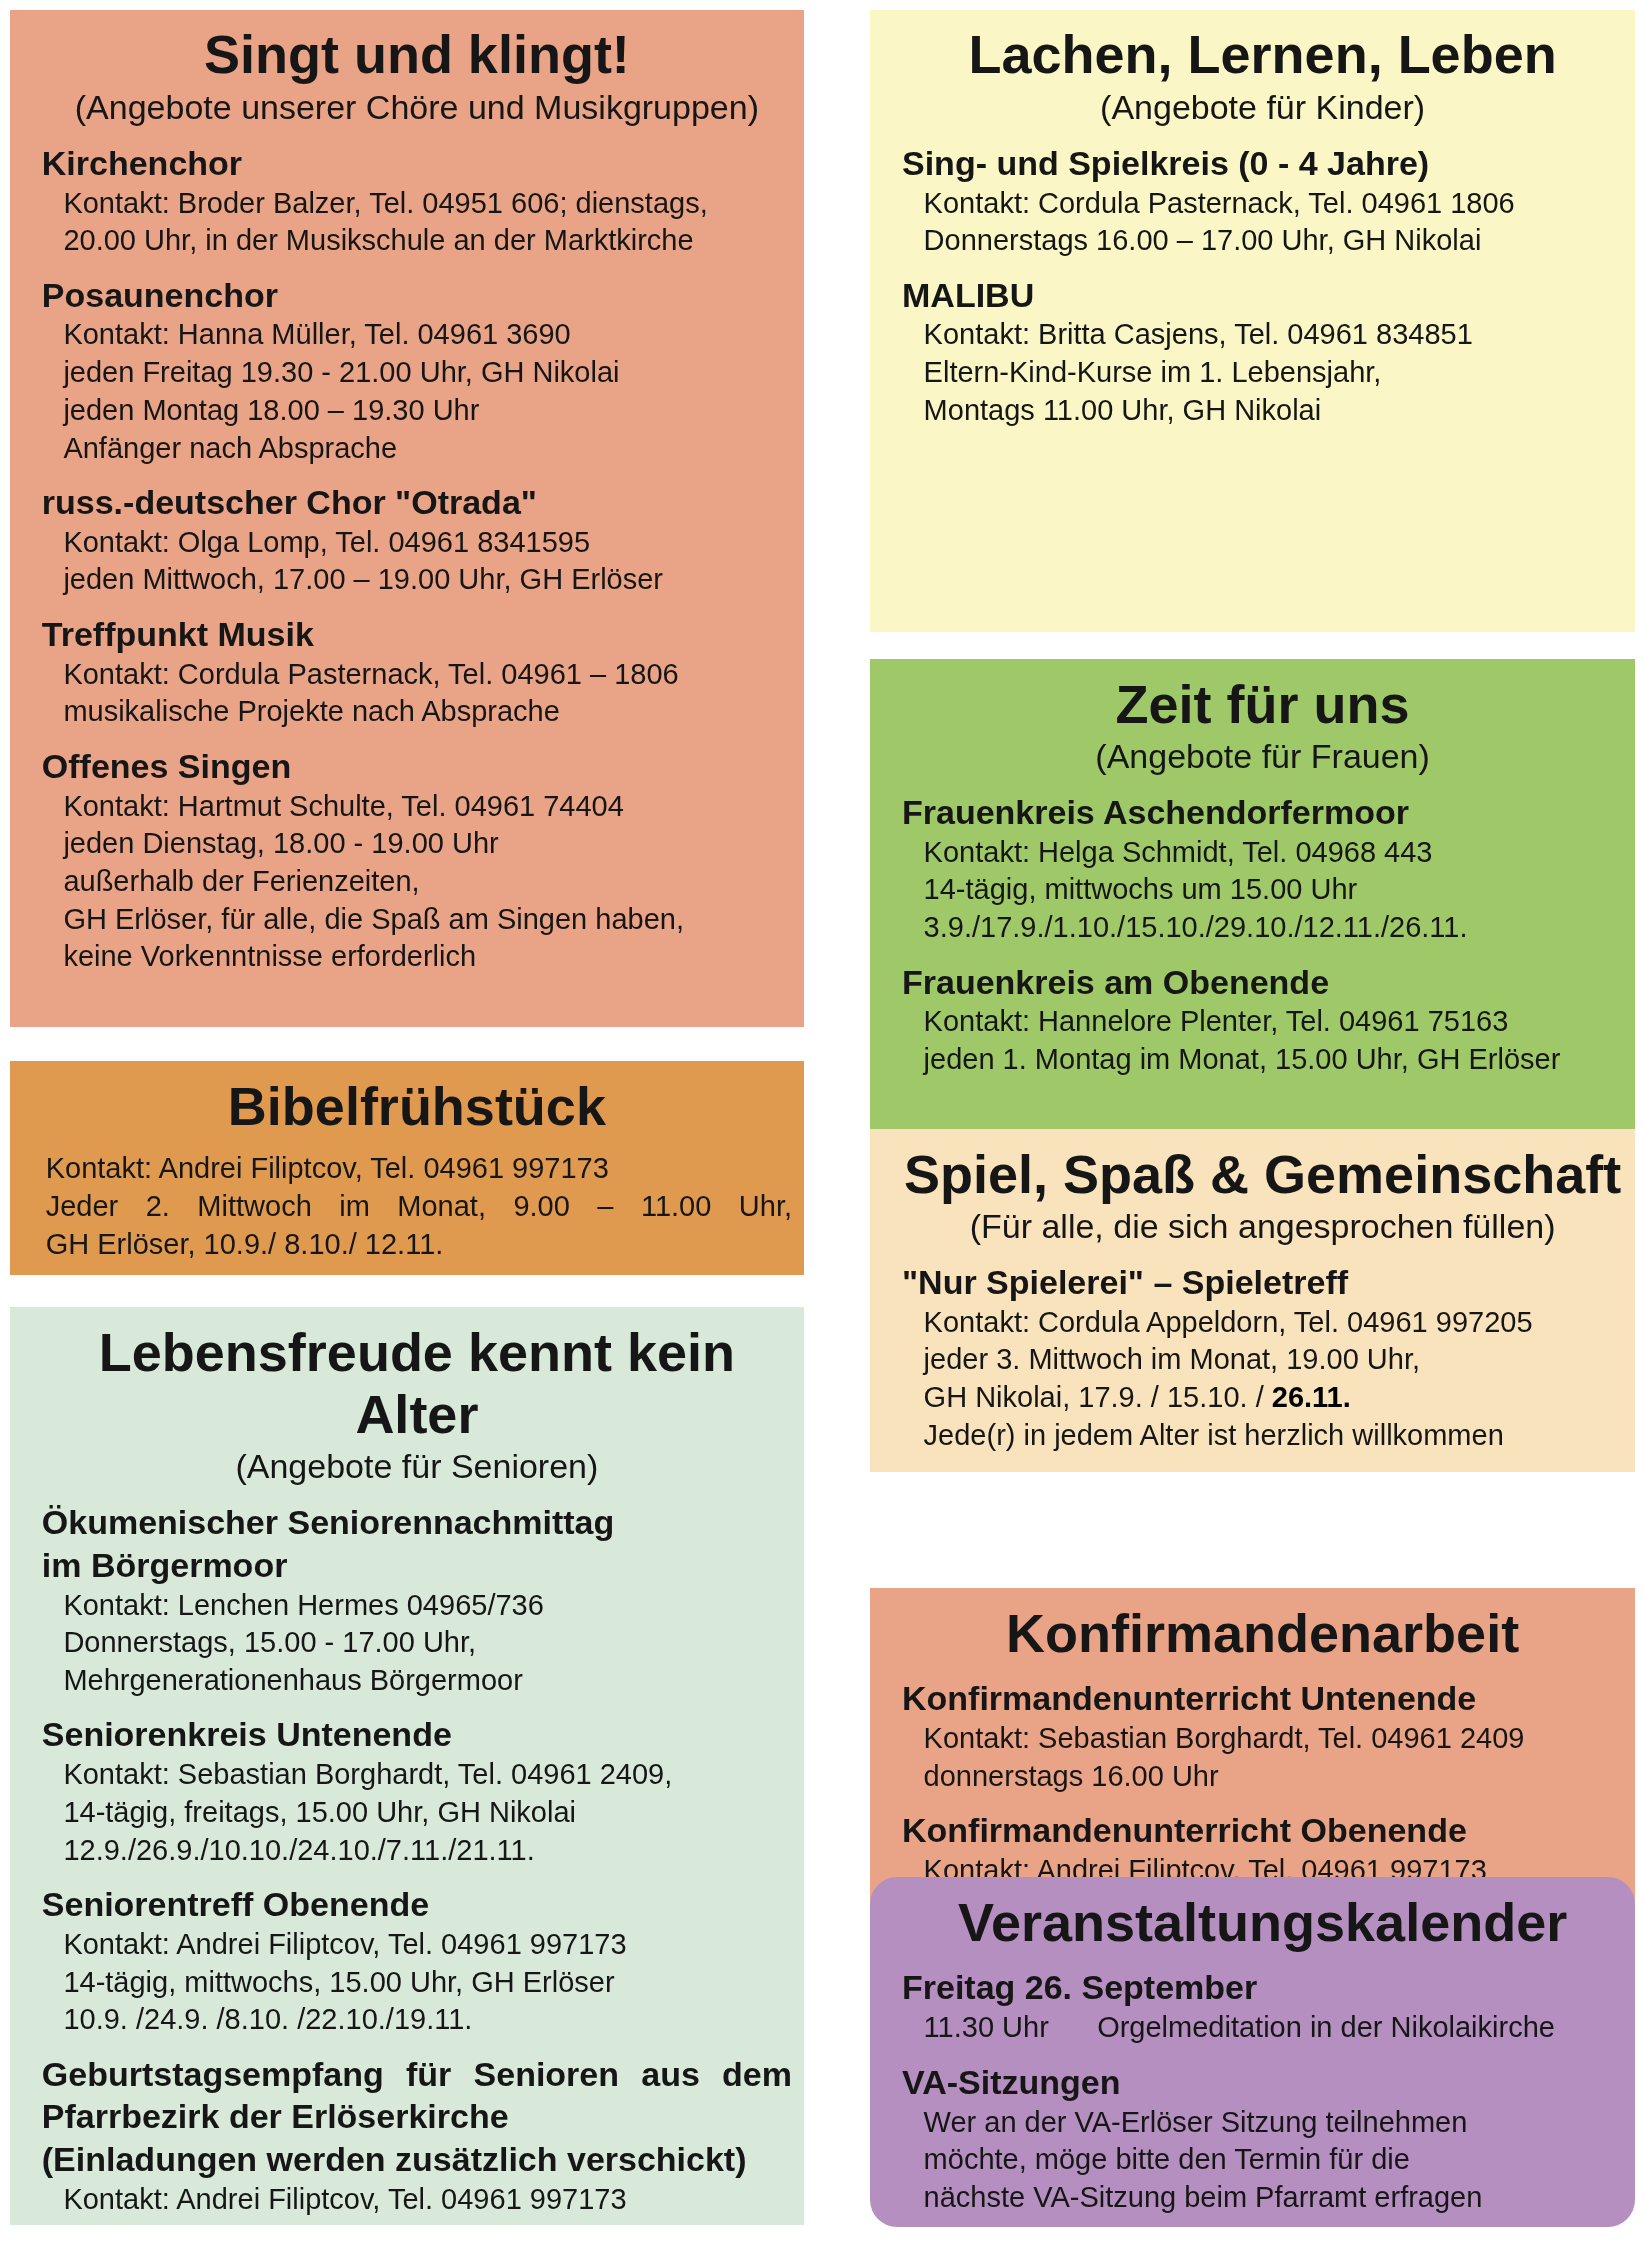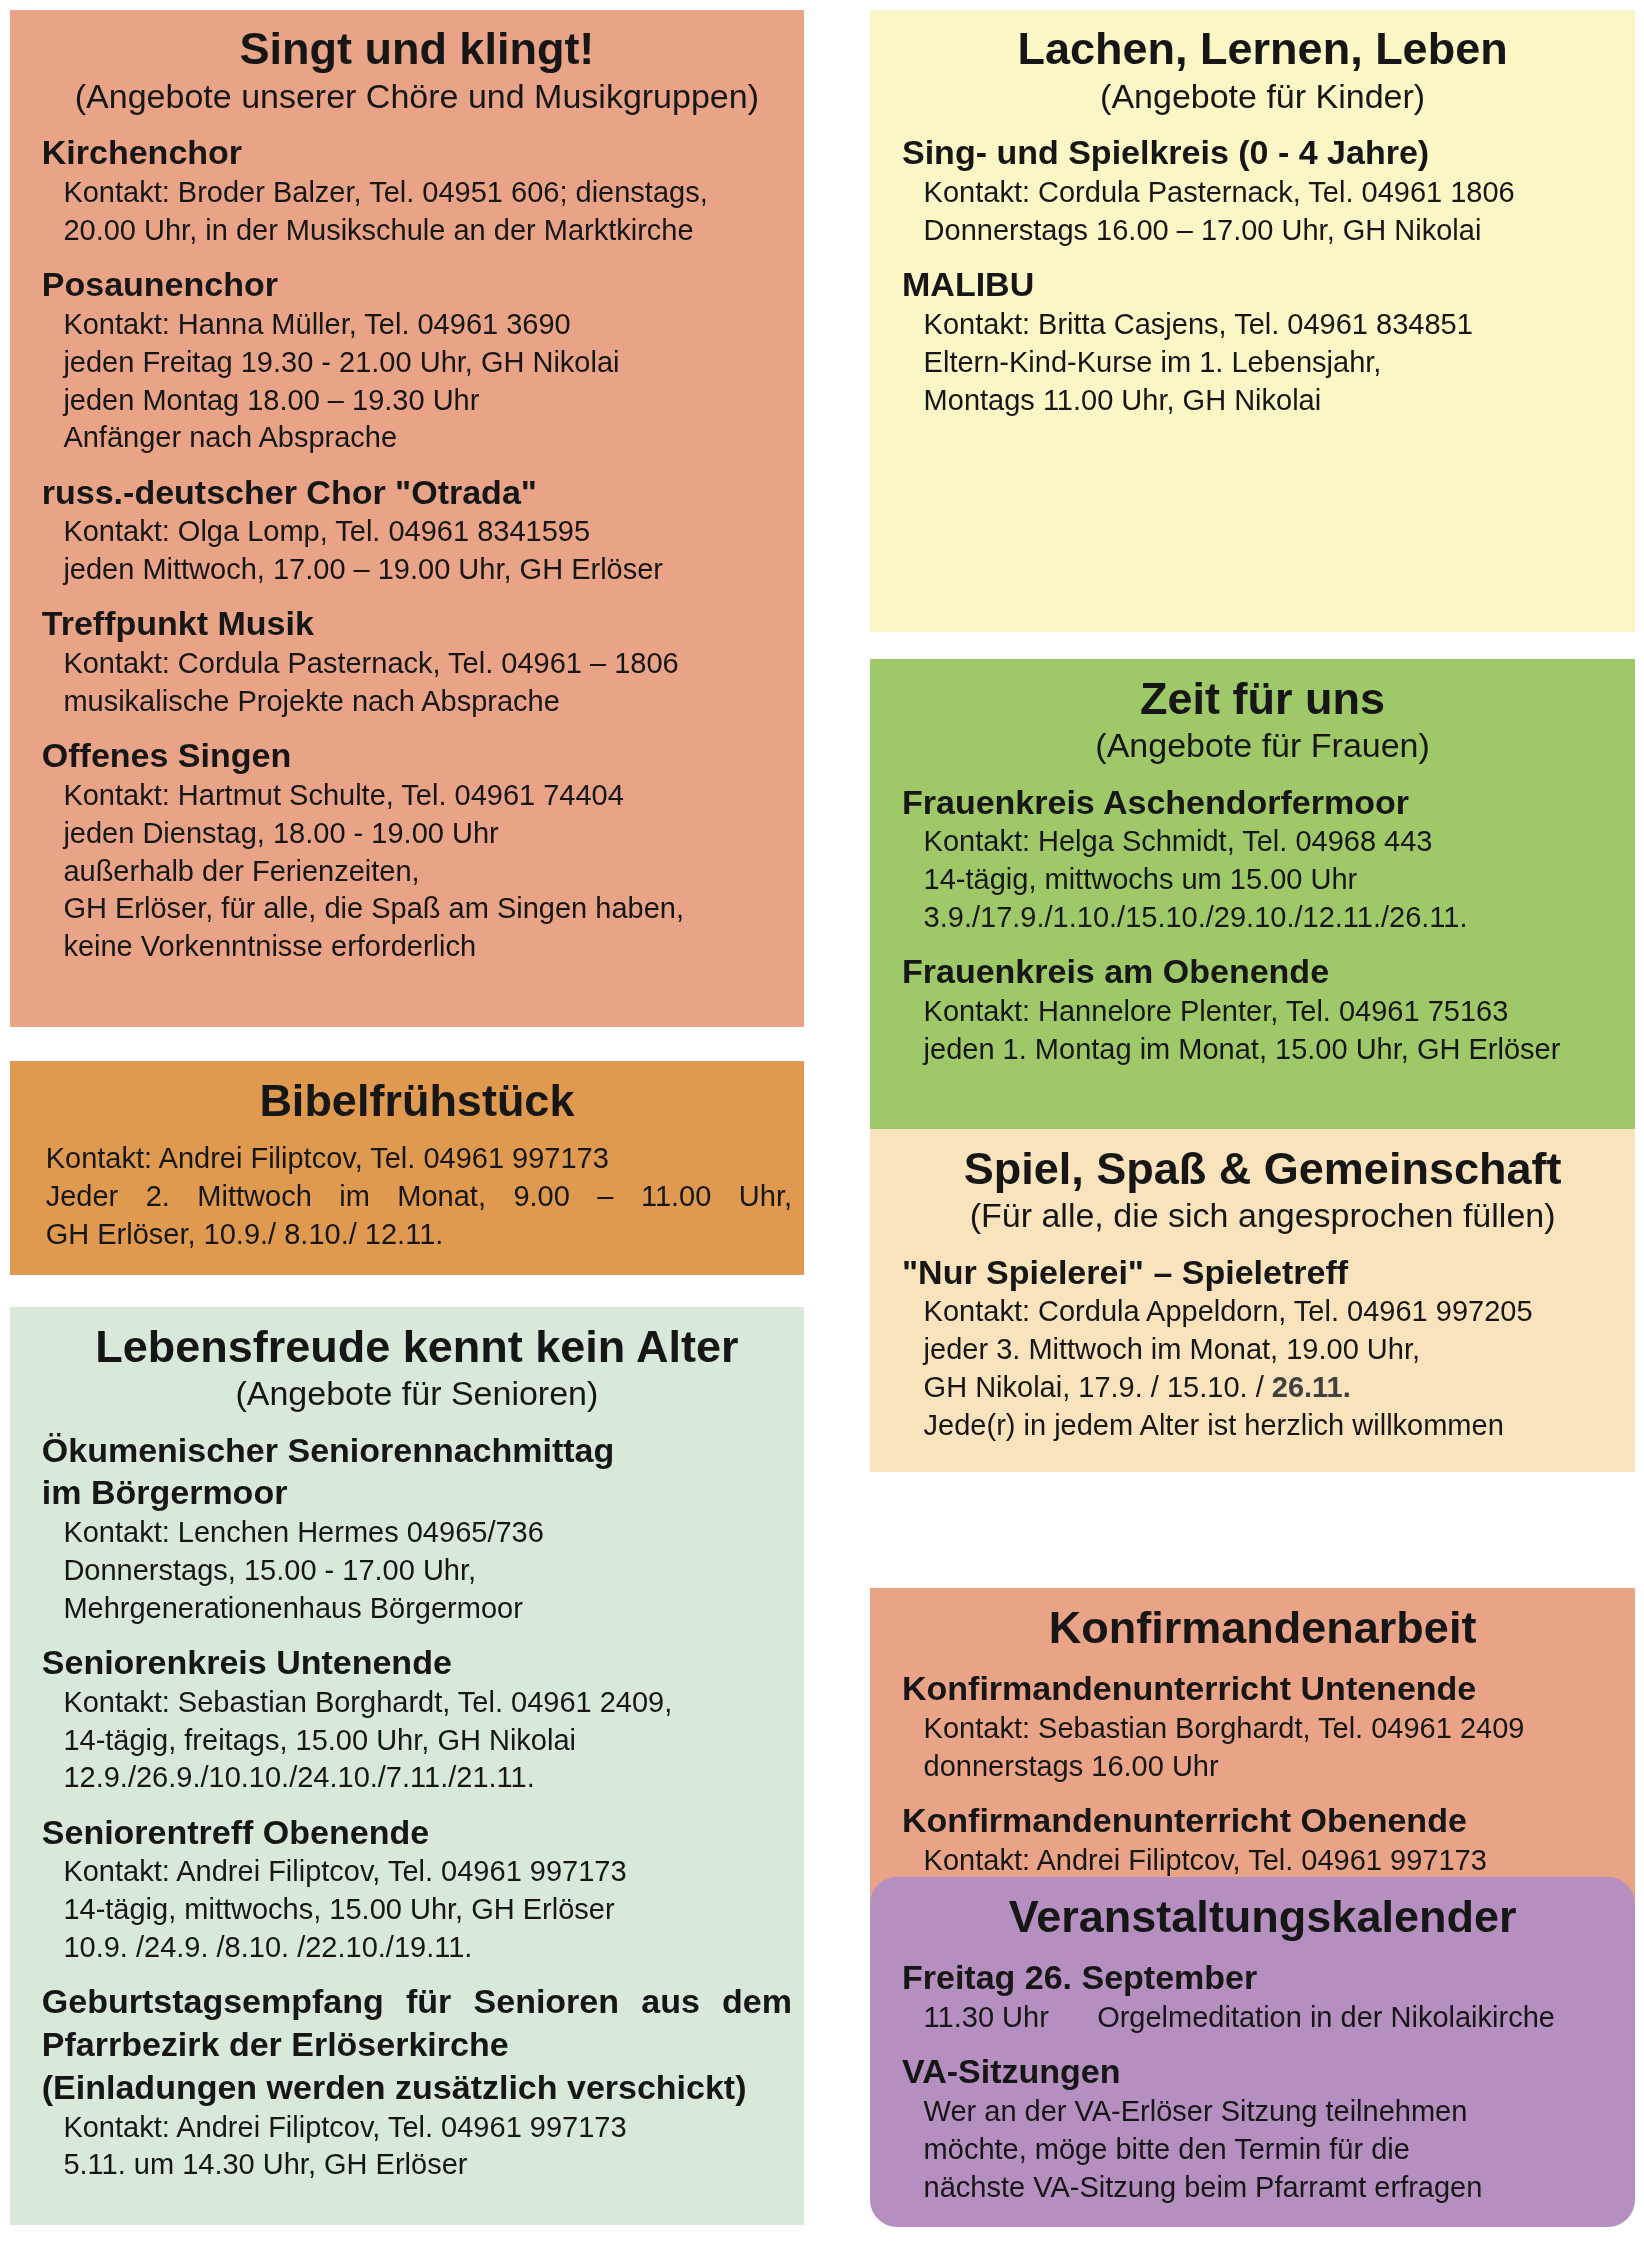--- a/index.html
+++ b/index.html
@@ -20,21 +20,21 @@
   #box-1{left:9.8px;  top:1061px; width:794px; height:214px;}
   #box-2{left:9.8px;  top:1307px; width:794px; height:918px;}
   #box-3{left:870px; top:9.8px;   width:765px; height:622px;}
   #box-4{left:870px; top:659px;  width:765px; height:470px;}
   #box-5{left:870px; top:1129px; width:765px; height:343px;}
   #box-6{left:870px; top:1588px; width:765px; height:314px;}
   #box-7{left:870px; top:1877px; width:765px; height:350px;border-radius:27px;}
 
   .box-title{
     margin:0;
-    font-size:45px;font-weight:bold;
+    font-size:54px;font-weight:bold;
     text-align:center;line-height:1.15;
   }
   .box-subtitle{
     margin:0;
     font-size:34px;line-height:1.25;
     text-align:center;
   }
   .box-subtitle:empty{display:none;}
   .box-body{margin-top:9.8px;}
   .section{margin-top:13.7px;}
@@ -173,21 +173,21 @@
   </section>
 
   <section class="box" id="box-5" style="background: rgb(249, 227, 188);">
     <h2 class="box-title">Spiel, Spaß &amp; Gemeinschaft</h2>
     <p class="box-subtitle">(Für alle, die sich angesprochen füllen)</p>
     <div class="box-body">
         <div class="section">
           <div class="section-heading">"Nur Spielerei" – Spieletreff</div>
           <div class="line indent">Kontakt: Cordula Appeldorn, Tel. 04961 997205</div>
           <div class="line indent">jeder 3. Mittwoch im Monat, 19.00 Uhr,</div>
-          <div class="line indent"><span>GH Nikolai, 17.9. / 15.10. / </span><span style="color: #404040; font-weight: bold;">26.11.</span></div>
+          <div class="line indent"><span>GH Nikolai, 17.9. / 15.10. / </span><span style="color: #000000; font-weight: bold;">26.11.</span></div>
           <div class="line indent">Jede(r) in jedem Alter ist herzlich willkommen</div>
         </div>
       </div>
   </section>
 
   <section class="box" id="box-6" style="background: rgb(233, 163, 135);">
     <h2 class="box-title">Konfirmandenarbeit</h2>
 
     <div class="box-body">
         <div class="section">

